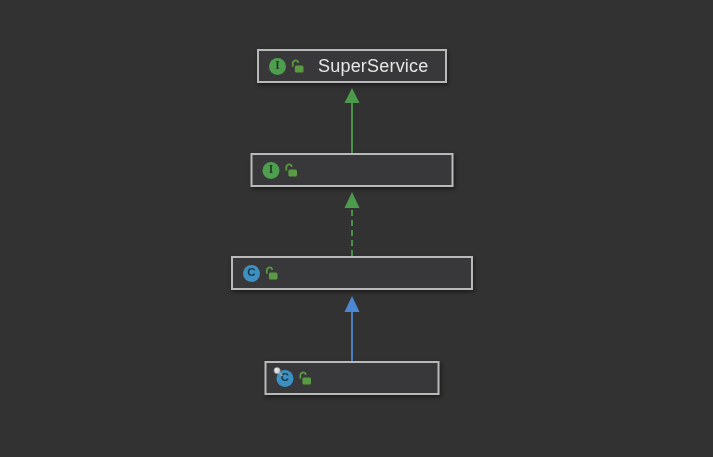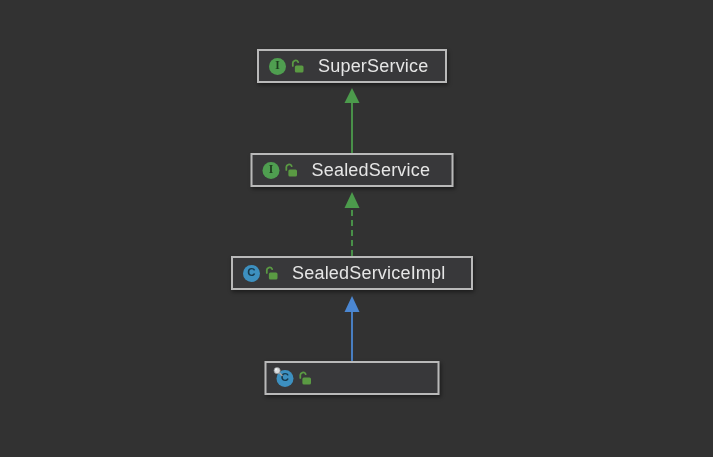--- a/index.html
+++ b/index.html
@@ -97,34 +97,32 @@
   <div class="node n1" style="top:153px">
     <span class="circ iface">
         <i>I</i>
       </span>
     <span class="lock">
       <svg width="15" height="15" viewBox="0 0 16 16">
         <path d="M3,7.4 V4.9 A3,3 0 0 1 8.7,3.3" fill="none" stroke="var(--lock-green,#5a9a43)" stroke-width="1.9" stroke-linecap="round"></path>
         <rect x="5.2" y="6.8" width="9.2" height="7.6" rx="1.6" fill="var(--lock-green,#5a9a43)"></rect>
       </svg>
     </span>
-    <span class="lbl">SealedService</span>
   </div>
 
   <div class="node n2" style="top:256px">
     <span class="circ cls">
         <i>C</i>
       </span>
     <span class="lock">
       <svg width="15" height="15" viewBox="0 0 16 16">
         <path d="M3,7.4 V4.9 A3,3 0 0 1 8.7,3.3" fill="none" stroke="var(--lock-green,#5a9a43)" stroke-width="1.9" stroke-linecap="round"></path>
         <rect x="5.2" y="6.8" width="9.2" height="7.6" rx="1.6" fill="var(--lock-green,#5a9a43)"></rect>
       </svg>
     </span>
-    <span class="lbl">SealedServiceImpl</span>
   </div>
 
   <div class="node n3" style="top:361px">
     <span class="circ cls">
       <i>C</i>
       <svg class="pin" viewBox="0 0 12 12">
         <line x1="6.5" y1="6.5" x2="9.5" y2="9.5" stroke="#9fa2a4" stroke-width="1.6" stroke-linecap="round"></line>
         <circle cx="4.6" cy="4.6" r="3.1" fill="var(--pin-gray,#d8dbdd)" stroke="#8e9193" stroke-width="0.8"></circle>
         <circle cx="3.6" cy="3.4" r="1.1" fill="#f4f6f7"></circle>
       </svg>

